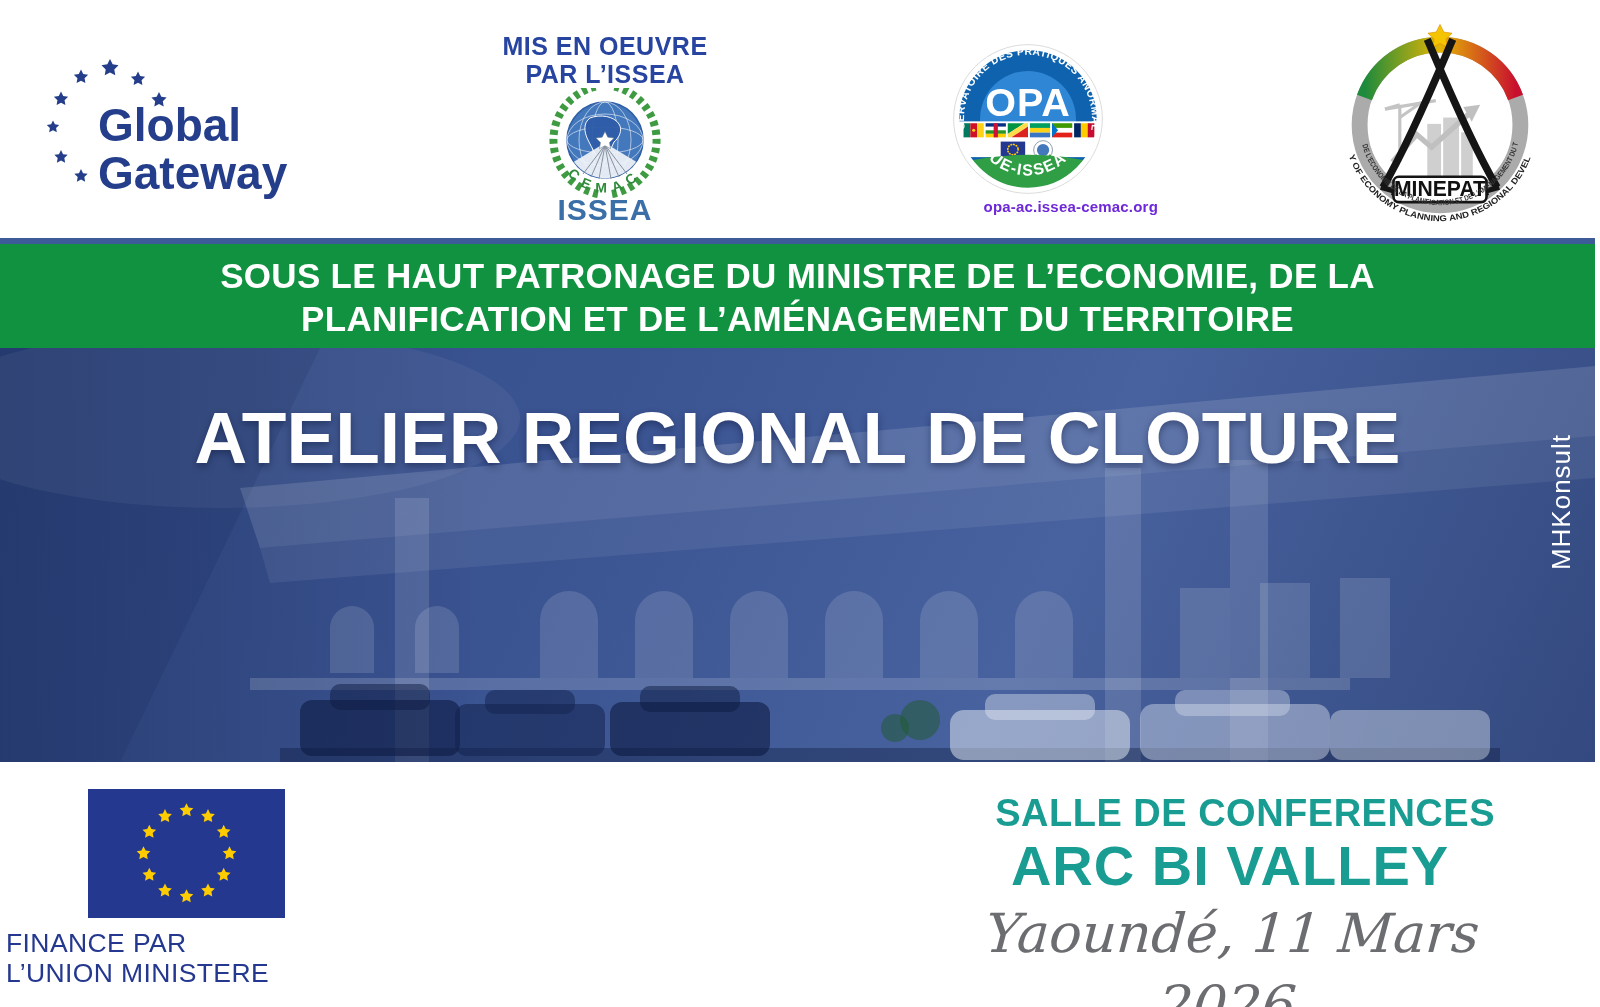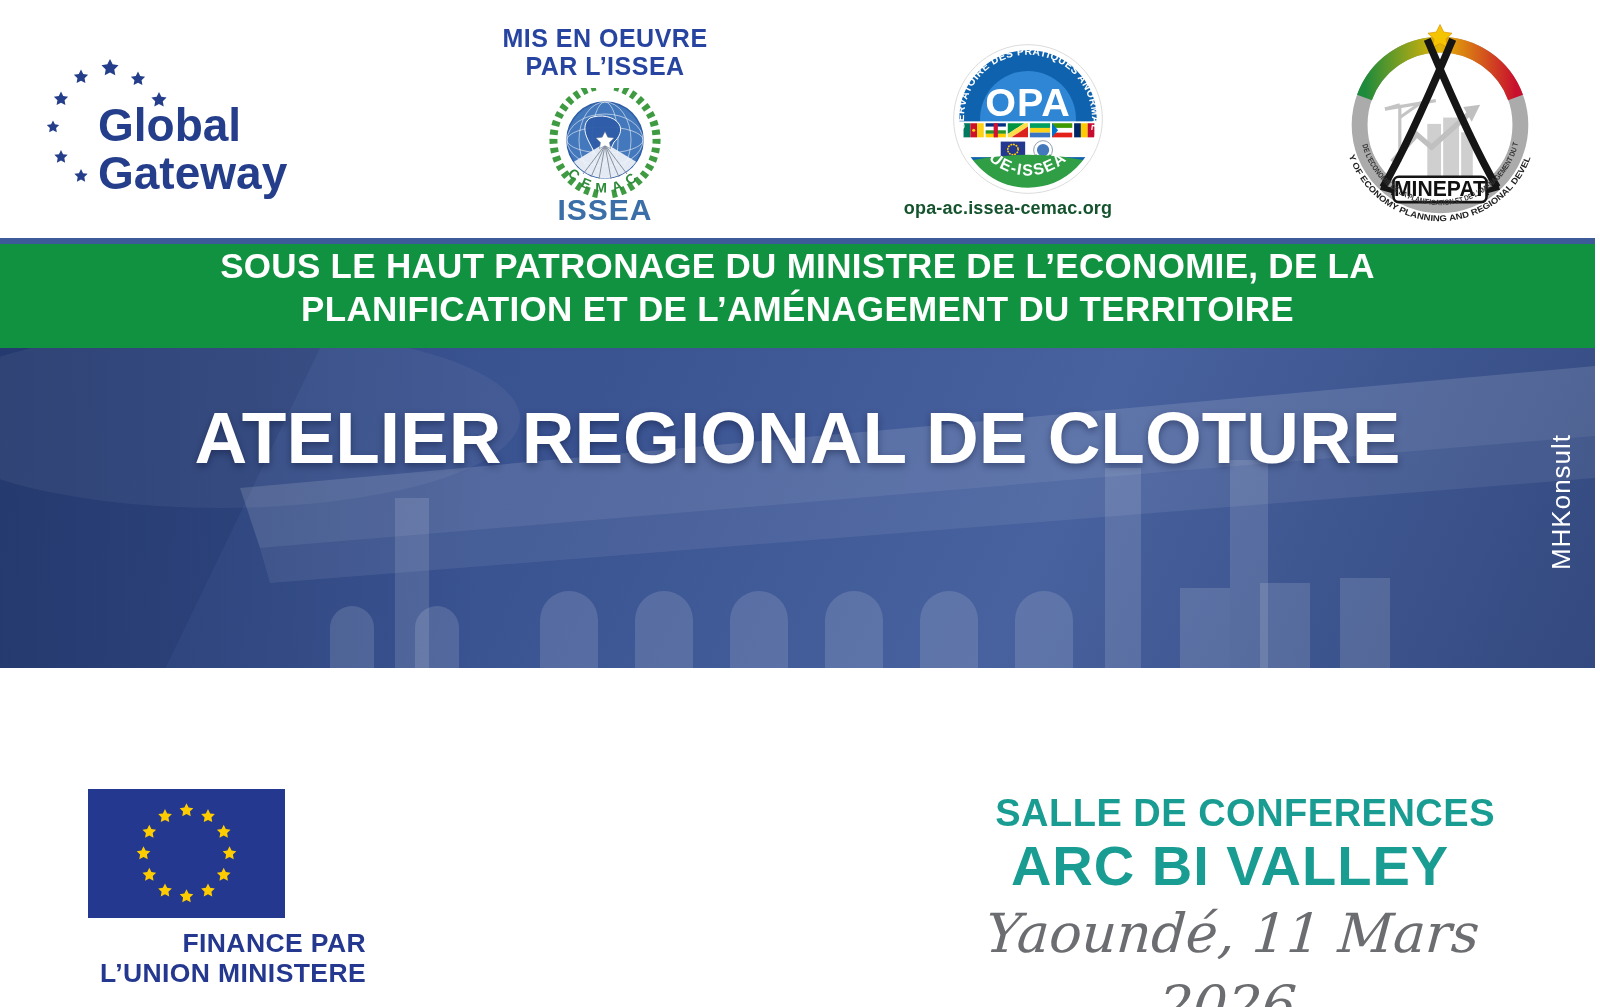--- a/index.html
+++ b/index.html
@@ -2,49 +2,49 @@
 <html><head>
 <meta charset="utf-8">
 <style>
   html,body{margin:0;padding:0;}
   body{width:1600px;height:1007px;position:relative;background:#fff;
        font-family:"Liberation Sans",sans-serif;overflow:hidden;}
   .abs{position:absolute;}
   
   .logo-band{left:0;top:0;width:1600px;height:238px;background:#fff;}
   .gg-logo{left:40px;top:55px;}
-  .issea-caption{left:495px;top:24px;width:220px;text-align:center;
+  .issea-caption{left:495px;top:32px;width:220px;text-align:center;
     color:#2745A0;font-size:25px;font-weight:800;line-height:28px;letter-spacing:.5px;}
   .issea-logo{left:520px;top:88px;}
   .opa-logo{left:948px;top:39px;}
-  .opa-site{left:858px;top:198px;width:300px;text-align:center;
-    color:#14532d;font-size:18px;font-weight:800;letter-spacing:.2px;}
+  .opa-site{left:858px;top:198px;width:300px;text-align:right;
+    color:#6d28d9;font-size:15px;font-weight:800;letter-spacing:.2px;}
   .minepat-logo{left:1334px;top:16px;}
   
   .blue-rule{left:0;top:238px;width:1595px;height:6px;background:#3D5A99;}
   .green-banner{left:0;top:244px;width:1595px;height:104px;background:#119241;
     color:#fff;text-align:center;font-weight:800;font-size:35px;line-height:43px;
-    box-sizing:border-box;letter-spacing:.3px;}
+    padding-top:10px;box-sizing:border-box;letter-spacing:.3px;}
   
-  .hero{left:0;top:348px;width:1595px;height:320px;overflow:hidden;
+  .hero{left:0;top:348px;width:1595px;height:414px;overflow:hidden;
     background:
       linear-gradient(to right, rgba(16,28,66,.35), rgba(16,28,66,0) 30%),
       linear-gradient(115deg,#36508D 0%,#3A5391 35%,#48629F 65%,#33497F 100%);}
   .hero-photo{left:0;top:0;}
   .hero-title{left:0;top:0;width:1595px;text-align:center;color:#fff;
     text-shadow:0 3px 7px rgba(8,16,45,.4);}
   .hero-l1{margin-top:50px;font-size:73px;line-height:80px;font-weight:900;letter-spacing:0;}
   .hero-l2,.hero-l3{font-size:94px;line-height:100px;font-weight:900;letter-spacing:1px;}
   .hero-watermark{left:1561px;top:502px;transform:translate(-50%,-50%) rotate(-90deg);
     color:#fff;font-size:26px;font-weight:400;letter-spacing:1px;white-space:nowrap;}
   
   .footer{left:0;top:762px;width:1600px;height:245px;background:#fff;}
   .eu-flag{left:88px;top:27px;}
-  .eu-caption{left:6px;top:166px;width:360px;text-align:right;color:#24388F;
-    font-size:26.5px;font-weight:700;line-height:30px;letter-spacing:.4px;}
+  .eu-caption{left:6px;top:166px;width:360px;text-align:left;color:#24388F;
+    font-size:26.5px;font-weight:400;line-height:30px;letter-spacing:.4px;}
   .venue{right:105px;top:30px;width:530px;text-align:center;}
   .venue-l1{color:#199C92;font-size:38px;font-weight:800;letter-spacing:.5px;line-height:42px;text-align:right;}
   .venue-l2{color:#199C92;font-size:56px;font-weight:900;letter-spacing:1px;line-height:64px;}
   .venue-date{color:#6B6D70;font-family:"DejaVu Serif",serif;font-style:italic;
     font-size:54px;line-height:72px;transform:skewX(-4deg);}
   svg text{font-family:"Liberation Sans",sans-serif;}
 </style>
 </head>
 <body>
 

